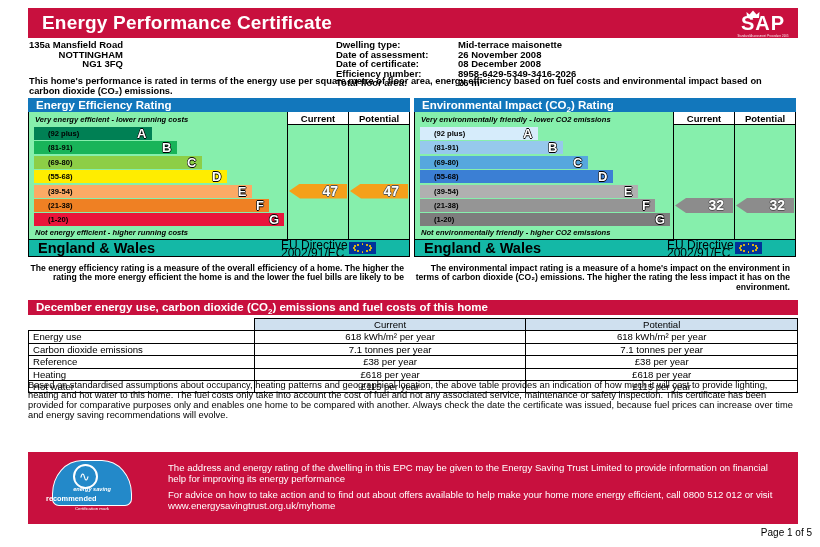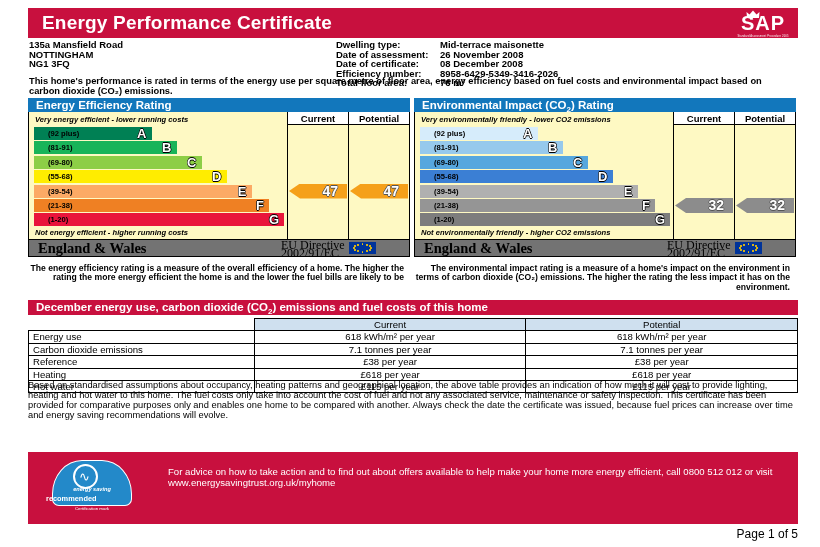--- a/index.html
+++ b/index.html
@@ -9,35 +9,35 @@
   
   .hdr{position:absolute;left:28px;top:8px;width:770px;height:30px;background:#c8103e;}
   .hdr-title{position:absolute;left:14px;top:4px;font-size:19px;font-weight:bold;color:#fff;letter-spacing:.2px;}
   .sap{position:absolute;right:4px;top:1px;width:62px;height:28px;}
   .sap-letters{position:absolute;left:0;top:0;width:62px;height:28px;color:#fff;font-size:20px;font-weight:bold;
     letter-spacing:1px;text-align:center;line-height:28px;}
   .sap-crown{position:absolute;left:14px;top:1px;width:14px;height:9px;}
   .sap-sub{position:absolute;left:0;bottom:-1px;width:62px;text-align:center;font-size:2.6px;color:#fff;letter-spacing:.2px;}
 
   
-  .addr{position:absolute;left:29px;top:40px;font-size:9.5px;line-height:9.6px;font-weight:bold;white-space:pre;}
+  .addr{position:absolute;left:29px;top:40px;font-size:9.5px;line-height:9.6px;font-weight:bold;white-space:pre;text-align:right;}
   .det{position:absolute;left:336px;top:40px;font-size:9.5px;line-height:9.6px;font-weight:bold;}
   .det-row{display:flex;}
-  .det-k{width:104px;}
+  .det-k{width:122px;}
   .intro{position:absolute;left:29px;top:76px;width:762px;font-size:9.3px;line-height:10px;font-weight:bold;}
 
   
   .panel{position:absolute;top:98px;width:382px;}
   .panel.left{left:28px;}
   .panel.right{left:414px;}
   .panel-hd{height:14px;background:#1277bc;color:#fff;font-size:11.5px;font-weight:bold;
     padding-left:8px;line-height:14px;box-sizing:border-box;}
   .sub{font-size:8px;vertical-align:sub;}
 
-  .chartbox{position:relative;border:1px solid #000;border-top:none;height:128px;box-sizing:border-box;background:#fef9c3;}
+  .chartbox{position:relative;border:1px solid #000;border-top:none;height:128px;box-sizing:border-box;background:#86efac;}
   .colhdr{position:absolute;top:0;height:13px;border-left:1px solid #000;border-bottom:1px solid #000;
     box-sizing:border-box;font-size:9.5px;font-weight:bold;text-align:center;line-height:13px;background:#fff;}
   .col-cur{left:258px;width:61px;}
   .col-pot{left:319px;width:61px;}
   .colbody{position:absolute;top:13px;height:114px;border-left:1px solid #000;box-sizing:border-box;}
   .cb-cur{left:258px;width:61px;}
   .cb-pot{left:319px;width:61px;}
 
   .capt{position:absolute;left:6px;font-size:7.6px;font-style:italic;font-weight:bold;white-space:nowrap;}
   .capt-top{top:3px;}
@@ -48,21 +48,21 @@
   .bar-range{position:absolute;left:14px;top:0;font-size:7.6px;font-weight:bold;line-height:13px;}
   .bar-letter{position:absolute;right:5px;top:0;font-size:13px;font-weight:bold;line-height:13px;
     color:#fff;text-shadow:-.7px 0 #000,0 .7px #000,.7px 0 #000,0 -.7px #000;}
 
   .arrow{position:absolute;height:15px;line-height:15px;font-size:14px;font-weight:bold;color:#fff;
     text-shadow:-.7px 0 #555,0 .7px #555,.7px 0 #555,0 -.7px #555;text-align:right;padding-right:9px;
     box-sizing:border-box;clip-path:polygon(11px 0,100% 0,100% 100%,11px 100%,0 50%);}
 
   
   .ew{position:absolute;left:0;width:100%;height:17px;border:1px solid #000;border-top:none;
-    box-sizing:border-box;background:#737373;font-family:Liberation Serif, serif;}
+    box-sizing:border-box;background:#14b8a6;}
   .ew-name{position:absolute;left:9px;top:0;font-size:14.5px;font-weight:bold;line-height:16px;}
   .ew-dir{position:absolute;left:252px;top:0;font-size:12px;line-height:8.3px;padding-top:.5px;}
   .ew-flag{position:absolute;left:320px;top:2px;width:27px;height:12px;background:#003399;}
   .star{position:absolute;width:1.6px;height:1.6px;background:#ffcc00;border-radius:50%;}
 
   .note{position:absolute;top:264px;font-size:8.6px;line-height:9.4px;font-weight:bold;width:375px;text-align:right;}
   .note.left{left:29px;}
   .note.right{left:415px;}
 
   
@@ -85,21 +85,21 @@
   .est-circle{position:absolute;left:27px;top:6px;width:25px;height:25px;border-radius:50%;
     border:2px solid #fff;box-sizing:border-box;}
   .est-swirl{position:absolute;left:33px;top:12px;width:13px;height:13px;color:#fff;font-size:13px;line-height:13px;}
   .est-t1{position:absolute;left:0;top:28px;width:92px;text-align:center;font-size:5.6px;color:#fff;
     font-style:italic;font-weight:bold;}
   .est-t2{position:absolute;left:0;top:36px;width:92px;text-align:left;font-size:7.4px;color:#fff;font-weight:bold;}
   .est-t3{position:absolute;left:0;top:48px;width:92px;text-align:center;font-size:4.4px;color:#fff;}
   .foot-txt{position:absolute;left:140px;top:10px;width:616px;font-size:9.6px;line-height:11.4px;color:#fff;}
   .foot-txt p{margin:0;}
   .foot-gap{height:4px;}
-  .pageno{position:absolute;right:22px;top:527px;font-size:12px;padding-left:48px;}
+  .pageno{position:absolute;right:8px;top:527px;font-size:10px;padding-left:48px;}
 </style>
 </head>
 <body>
 
 <div class="page">
 
   <div class="hdr">
     <div class="hdr-title">Energy Performance Certificate</div>
     <div class="sap">
       <div class="sap-letters">SAP</div>
@@ -312,19 +312,20 @@
   <div class="foot">
     <div class="est-logo">
       <div class="est-shield"></div>
       <div class="est-circle"></div>
       <div class="est-swirl">∿</div>
       <div class="est-t1">energy saving</div>
       <div class="est-t2">recommended</div>
       <div class="est-t3">Certification mark</div>
     </div>
     <div class="foot-txt">
+      <p>The address and energy rating of the dwelling in this EPC may be given to the Energy Saving Trust Limited to provide information on financial help for improving its energy performance</p>
       <div class="foot-gap"></div>
       <p>For advice on how to take action and to find out about offers available to help make your home more energy efficient, call 0800 512 012 or visit www.energysavingtrust.org.uk/myhome</p>
     </div>
   </div>
 
   <div class="pageno">Page 1 of  5</div>
 </div>
 
 </body></html>

